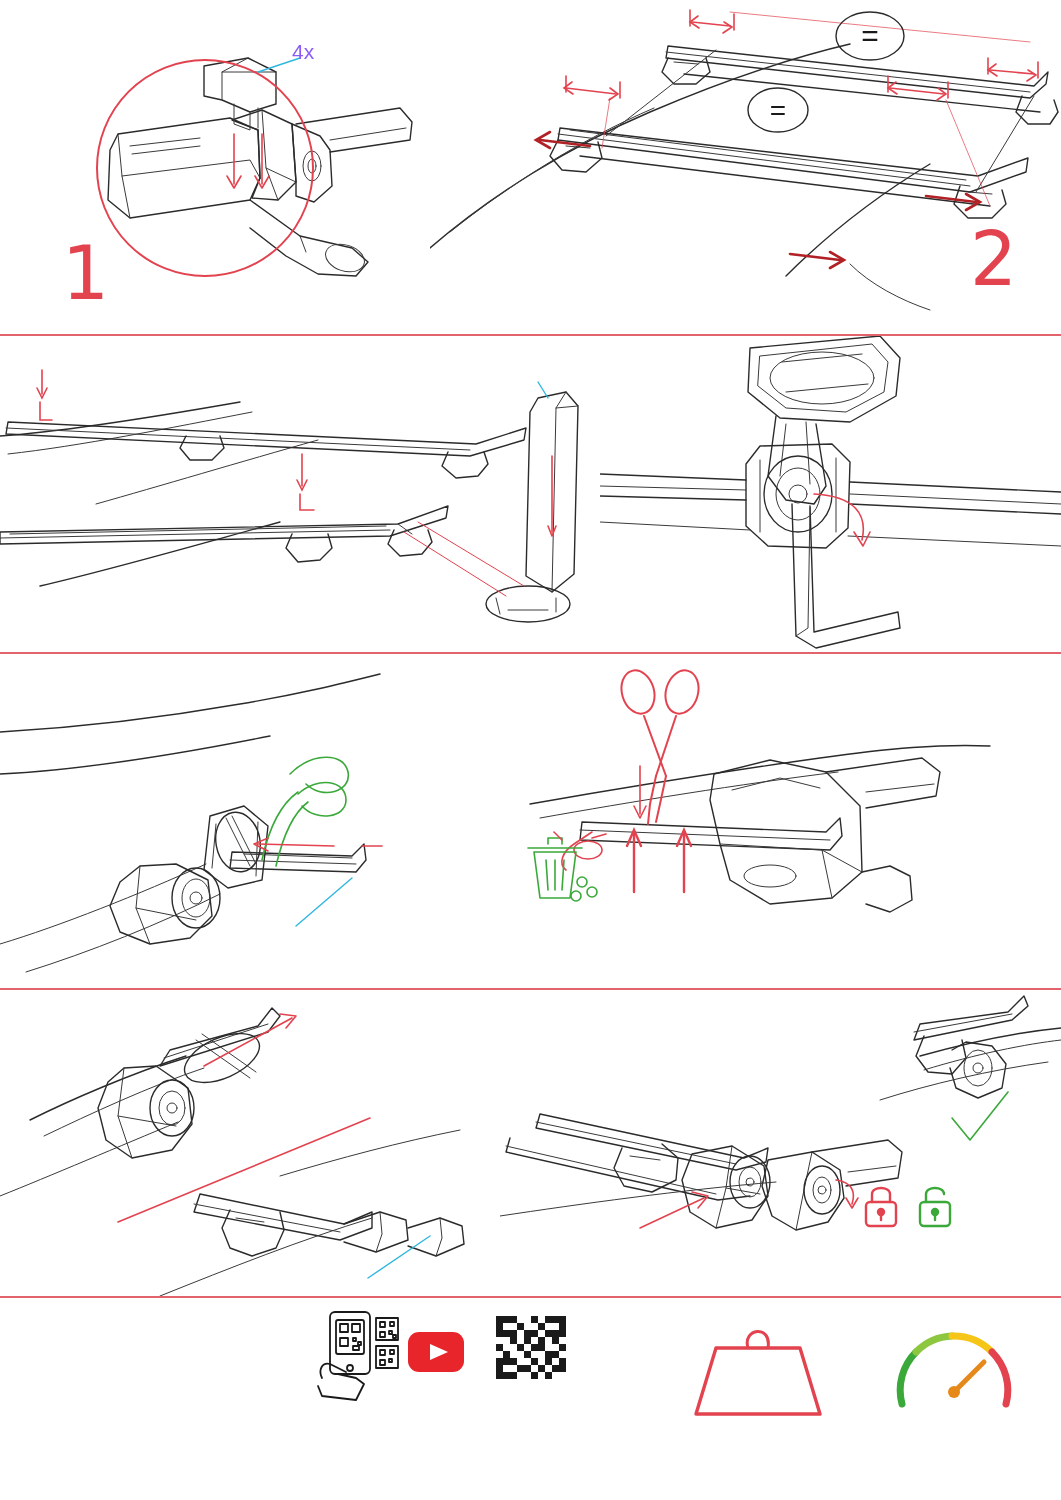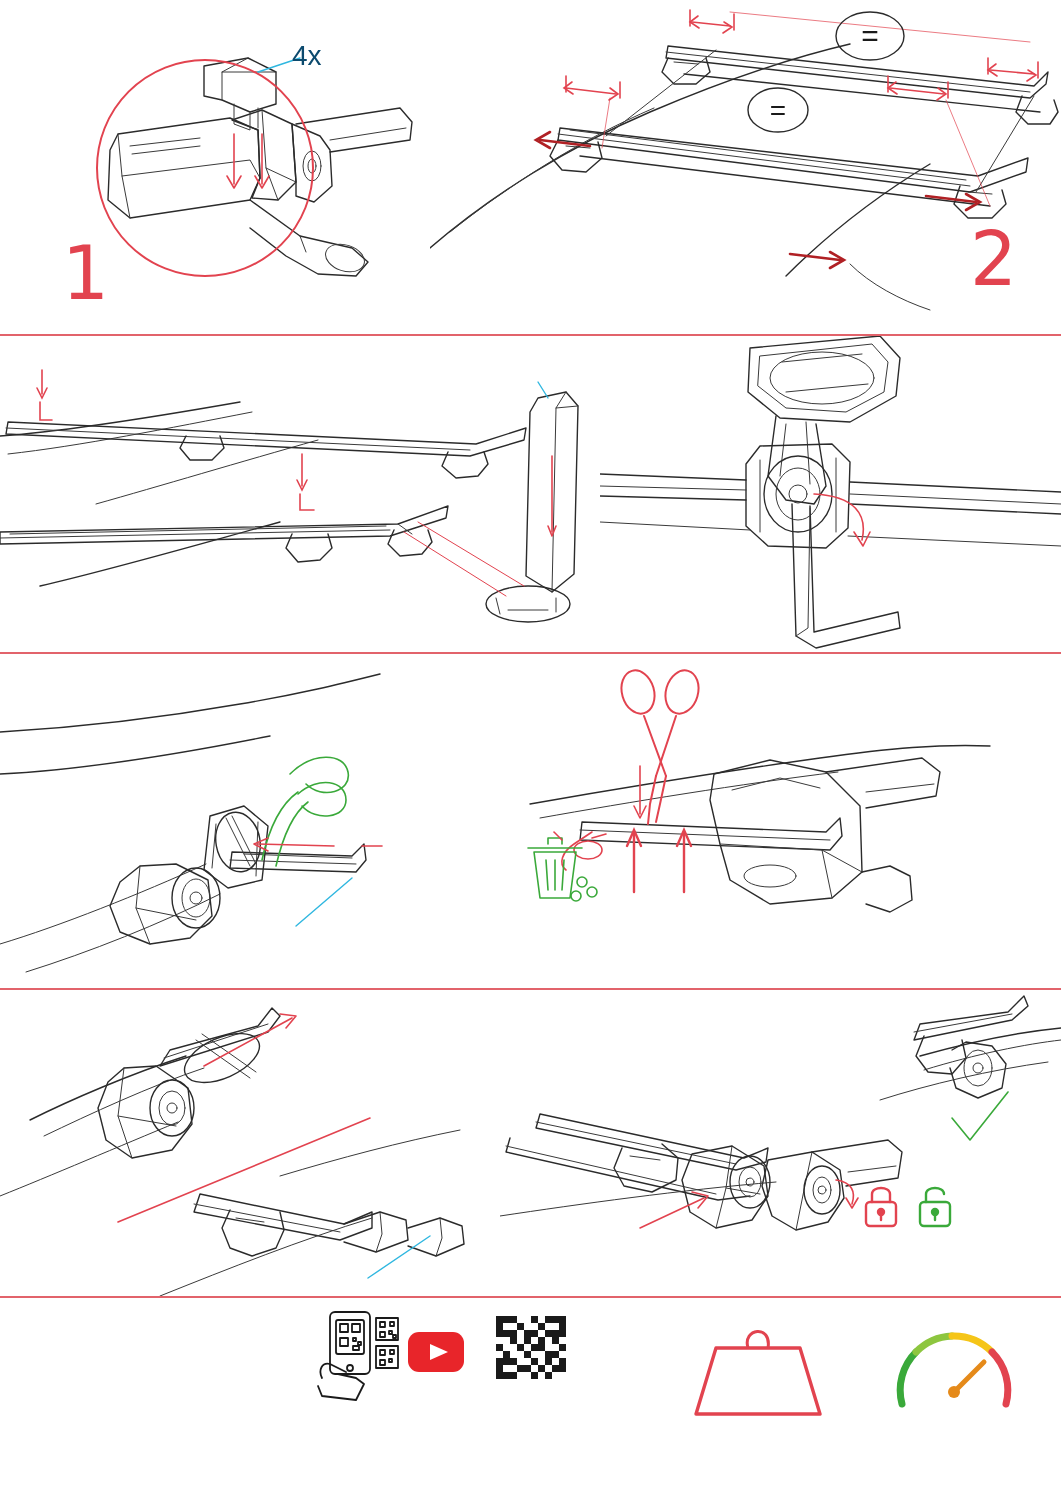--- a/index.html
+++ b/index.html
@@ -34,22 +34,22 @@
     font-family: "DejaVu Sans", sans-serif;
     font-weight: 400;
     color: #e2434f;
     font-size: 74px;
     line-height: 1;
     letter-spacing: 1px;
   }
   .callout {
     position: absolute;
     font-family: "Liberation Sans", sans-serif;
-    font-size: 28px;
-    color: #0c4a6e;
+    font-size: 21px;
+    color: #8b5cf6;
     font-weight: 400;
   }
   svg { display: block; }
   .ln { fill: none; stroke: #2b2b2b; stroke-width: 1.4; stroke-linecap: round; stroke-linejoin: round; }
   .ln-thin { fill: none; stroke: #3a3a3a; stroke-width: 1; stroke-linecap: round; stroke-linejoin: round; }
   .ln-red { fill: none; stroke: #e2434f; stroke-width: 1.6; stroke-linecap: round; stroke-linejoin: round; }
   .ln-red-thin { fill: none; stroke: #e2434f; stroke-width: 1; stroke-linecap: round; }
   .ln-blue { fill: none; stroke: #2fb7e0; stroke-width: 1.4; stroke-linecap: round; }
   .ln-green { fill: none; stroke: #3aa93a; stroke-width: 1.6; stroke-linecap: round; stroke-linejoin: round; }
 

